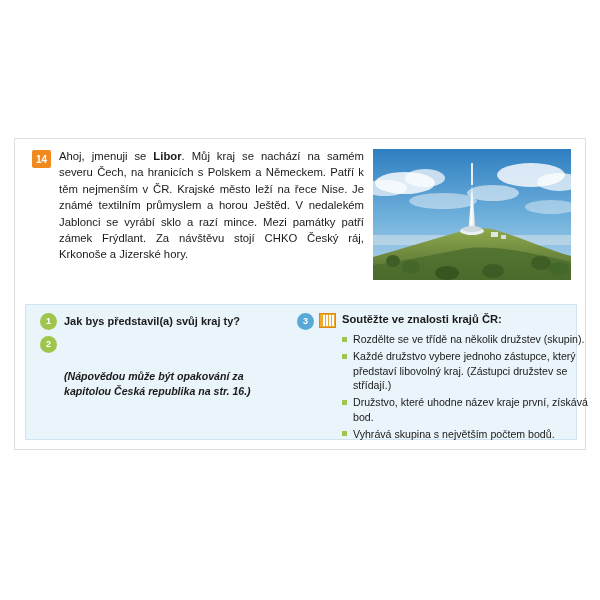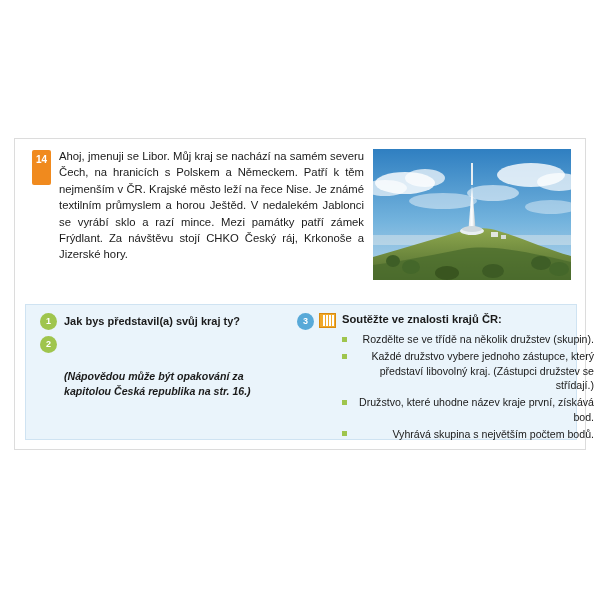--- a/index.html
+++ b/index.html
@@ -37,41 +37,41 @@
     top: 0;
     width: 572px;
     height: 160px;
   }
 
   .badge-14 {
     position: absolute;
     left: 17px;
     top: 11px;
     width: 19px;
-    height: 35px;
+    height: 18px;
     background: #f08a1e;
     color: #ffffff;
     font-size: 10px;
     font-weight: bold;
     line-height: 19px;
     text-align: center;
     border-radius: 2px;
   }
 
   .intro-text {
     position: absolute;
     left: 44px;
     top: 9px;
     width: 305px;
     font-size: 11.3px;
     line-height: 16.4px;
     color: #1a1a1a;
     text-align: justify;
   }
-  .intro-text b { font-weight: normal; }
+  .intro-text b { font-weight: bold; }
 
   .photo {
     position: absolute;
     left: 358px;
     top: 10px;
     width: 198px;
     height: 131px;
     overflow: hidden;
     background: #8fbfe0;
     border: 0;
@@ -171,21 +171,20 @@
     padding: 0;
     list-style: none;
   }
   .rules li {
     position: relative;
     padding-left: 11px;
     margin-bottom: 2.5px;
     font-size: 10.6px;
     line-height: 14.5px;
     color: #1a1a1a;
-    text-align: right;
   }
   .rules li::before {
     content: "";
     position: absolute;
     left: 0;
     top: 4.5px;
     width: 5px;
     height: 5px;
     background: #9fc54d;
   }

